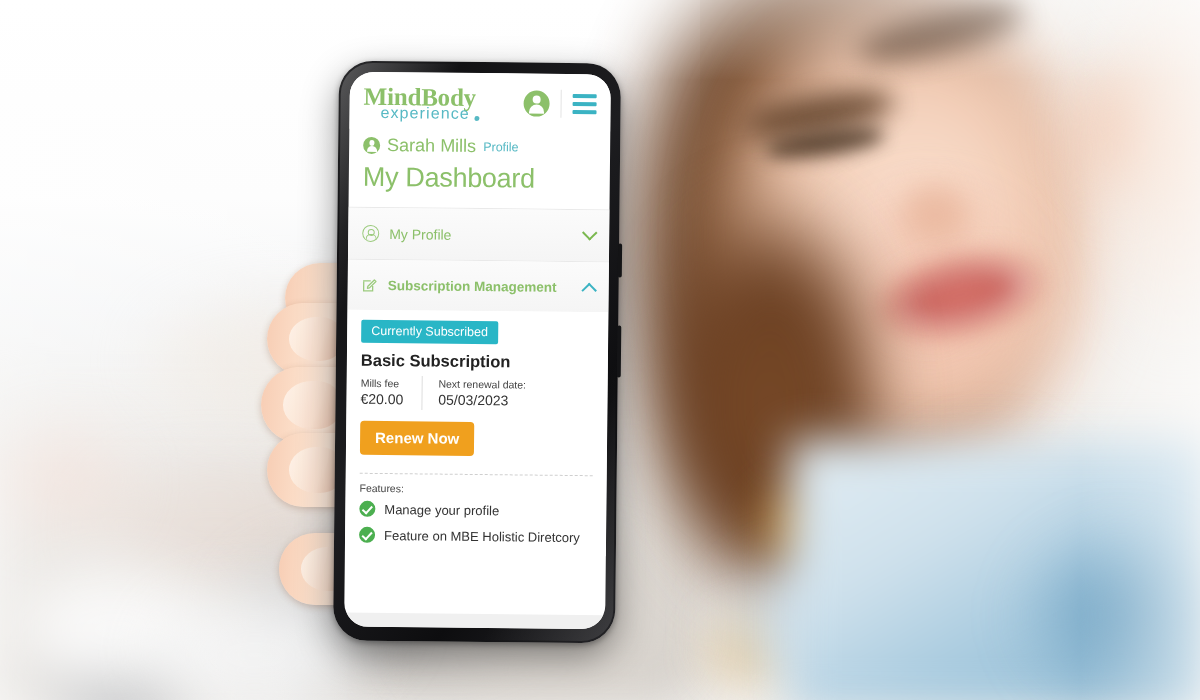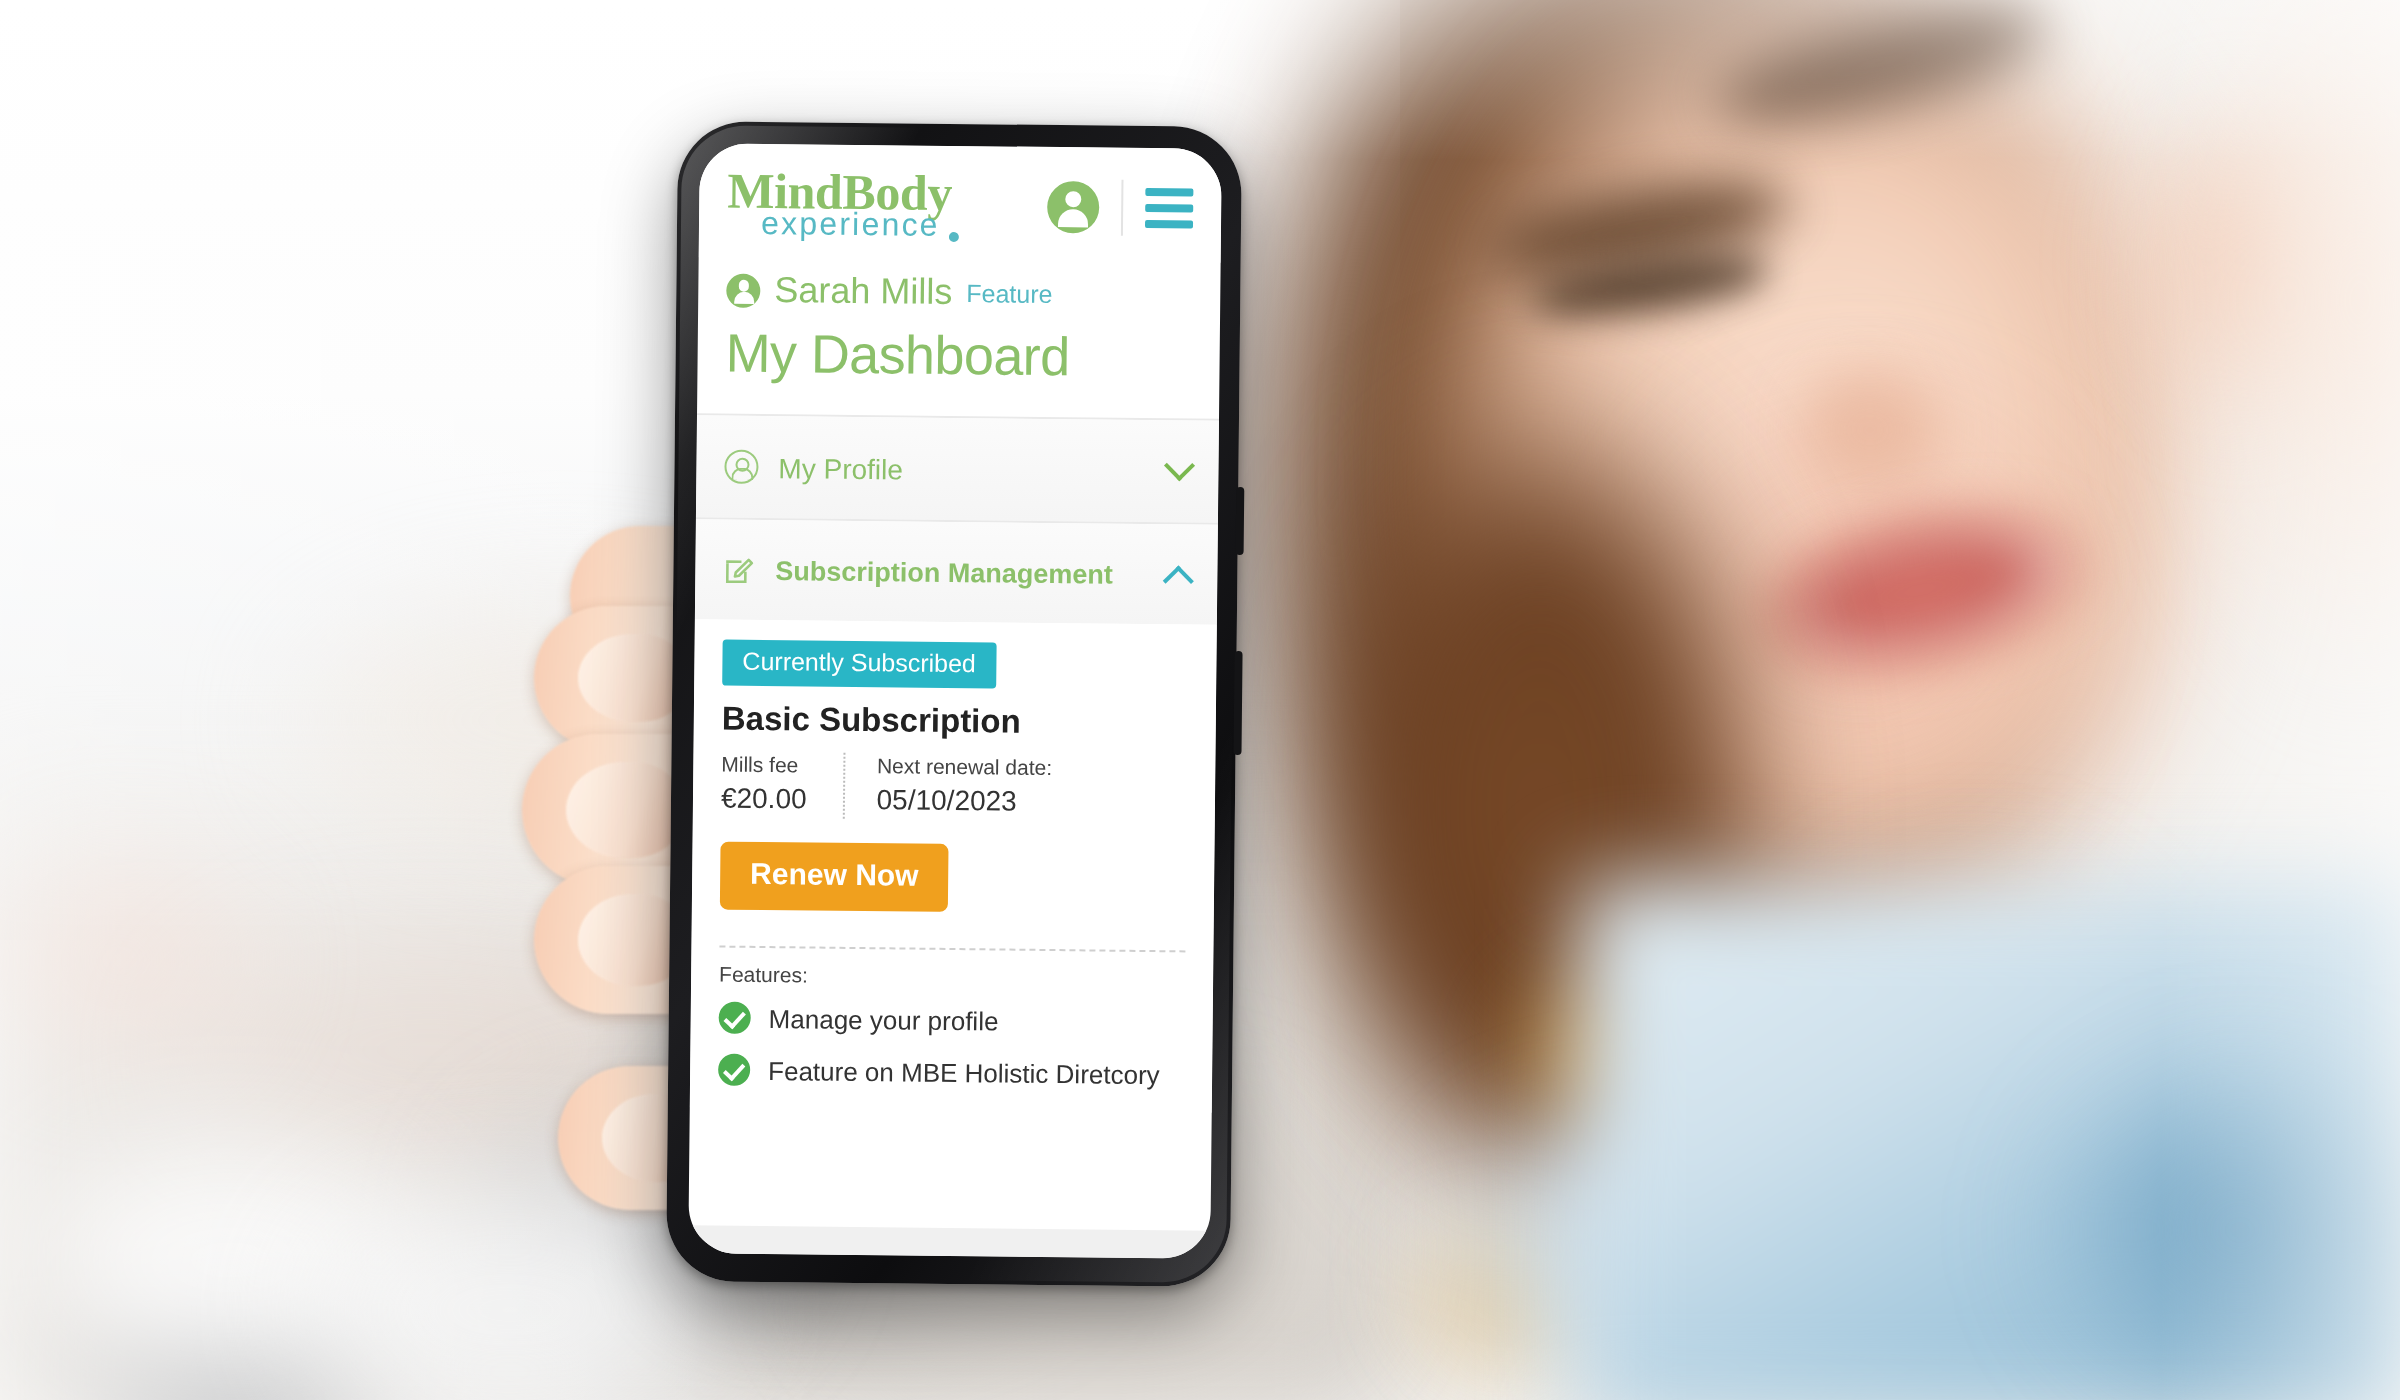--- a/index.html
+++ b/index.html
@@ -505,21 +505,21 @@
           <span></span>
           <span></span>
           <span></span>
         </div>
       </div>
     </div>
 
     <div id="user-row">
       <div class="icon-avatar-small"></div>
       <span id="user-name">Sarah Mills</span>
-      <span id="logout-link">Feature</span>
+      <span id="logout-link">Profile</span>
     </div>
 
     <h1 id="page-title">My Dashboard</h1>
 
     <div class="accordion-section">
       <div class="accordion-head profile">
         <span class="icon-avatar-outline"></span>
         <span class="label">My Profile</span>
         <span class="chevron down"></span>
       </div>
@@ -546,21 +546,21 @@
         <div id="plan-name">Basic Subscription</div>
 
         <div id="plan-meta">
           <div class="meta-col">
             <span class="meta-label">Mills fee</span>
             <span class="meta-value">€20.00</span>
           </div>
           <div id="meta-divider"></div>
           <div class="meta-col">
             <span class="meta-label">Next renewal date:</span>
-            <span class="meta-value">05/10/2023</span>
+            <span class="meta-value">05/03/2023</span>
           </div>
         </div>
 
         <button id="renew-now-button">Renew Now</button>
 
         <div id="features-divider"></div>
         <div id="features-label">Features:</div>
 
         <div class="feature-row">
           <span class="icon-check-circle"></span>

